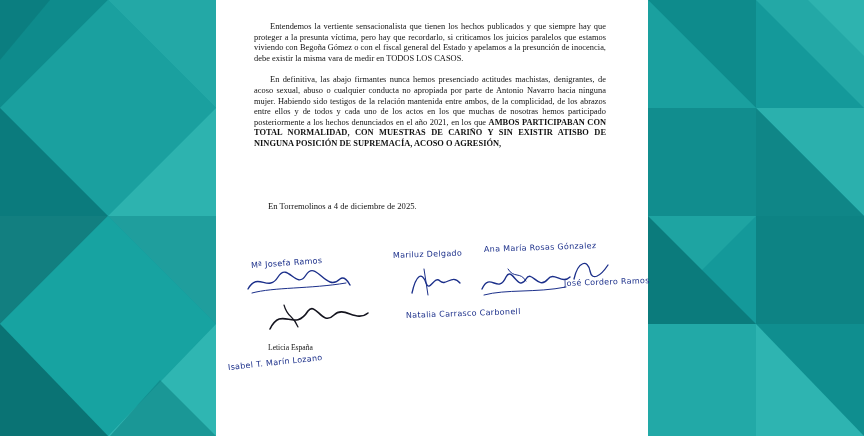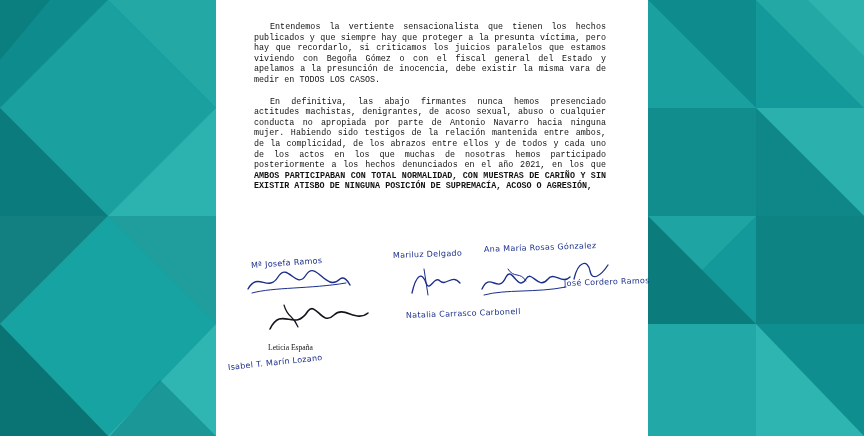--- a/index.html
+++ b/index.html
@@ -40,21 +40,20 @@
     height: 436px;
     background: #ffffff;
     box-shadow: 0 0 0 0 rgba(0,0,0,0);
   }
 
   .page-inner {
     position: absolute;
     left: 38px;
     top: 22px;
     width: 352px;
-    font-family: Liberation Mono, monospace;
   }
 
   p.para {
     margin: 0 0 11px 0;
     font-size: 8.4px;
     line-height: 10.6px;
     text-align: justify;
     text-indent: 16px;
     color: #121212;
     letter-spacing: 0.02px;
@@ -153,20 +152,21 @@
   <div class="page">
 
     <div class="page-inner">
 
       <p class="para">Entendemos la vertiente sensacionalista que tienen los hechos publicados y que siempre hay que proteger a la presunta víctima, pero hay que recordarlo, si criticamos los juicios paralelos que estamos viviendo con Begoña Gómez o con el fiscal general del Estado y apelamos a la presunción de inocencia, debe existir la misma vara de medir en TODOS LOS CASOS.</p>
 
       <p class="para"><span>En definitiva, las abajo firmantes nunca hemos presenciado actitudes machistas, denigrantes, de acoso sexual, abuso o cualquier conducta no apropiada por parte de Antonio Navarro hacia ninguna mujer. Habiendo sido testigos de la relación mantenida entre ambos, de la complicidad, de los abrazos entre ellos y de todos y cada uno de los actos en los que muchas de nosotras hemos participado posteriormente a los hechos denunciados en el año 2021, en los que </span><span class="bold">AMBOS PARTICIPABAN CON TOTAL NORMALIDAD, CON MUESTRAS DE CARIÑO Y SIN EXISTIR ATISBO DE NINGUNA POSICIÓN DE SUPREMACÍA, ACOSO O AGRESIÓN,</span></p>
 
       <div class="spacer-after-body"></div>
 
+      <p class="place">En Torremolinos a 4 de diciembre de 2025.</p>
     </div>
   </div>
 
   <div class="signatures">
 
     <div class="handwritten hw-slant" style="left:35px; top:18px;">Mª Josefa Ramos</div>
     <div class="sig" style="left:28px; top:24px;">
       <svg width="110" height="30" viewBox="0 0 110 30">
         <path d="M4 22 C 14 4, 24 26, 34 10 S 52 24, 62 8 S 82 26, 96 12 C 100 9, 104 14, 106 18" fill="none" stroke="#1b2f8a" stroke-width="1.4" stroke-linecap="round"></path>
         <path d="M8 26 C 30 20, 66 22, 102 16" fill="none" stroke="#1b2f8a" stroke-width="1" stroke-linecap="round"></path>

